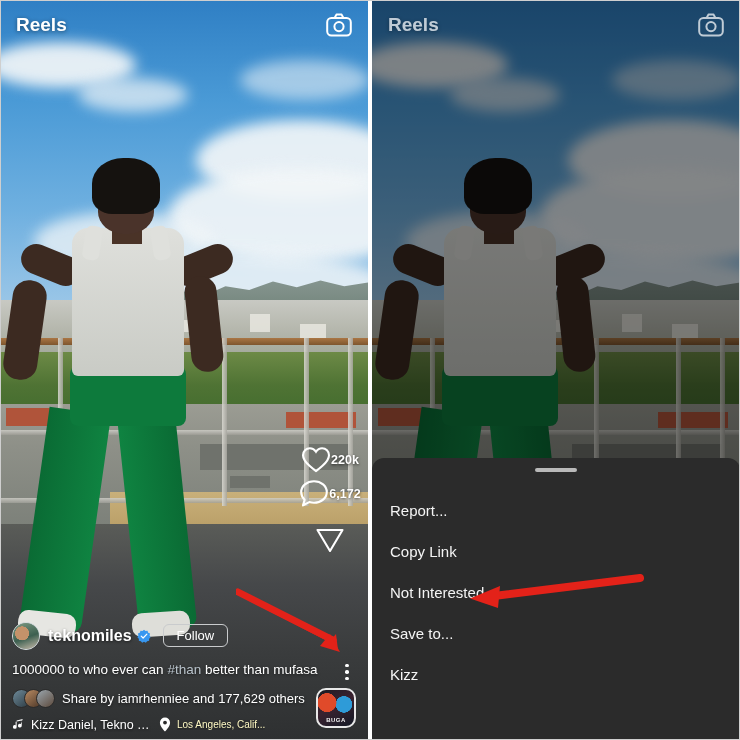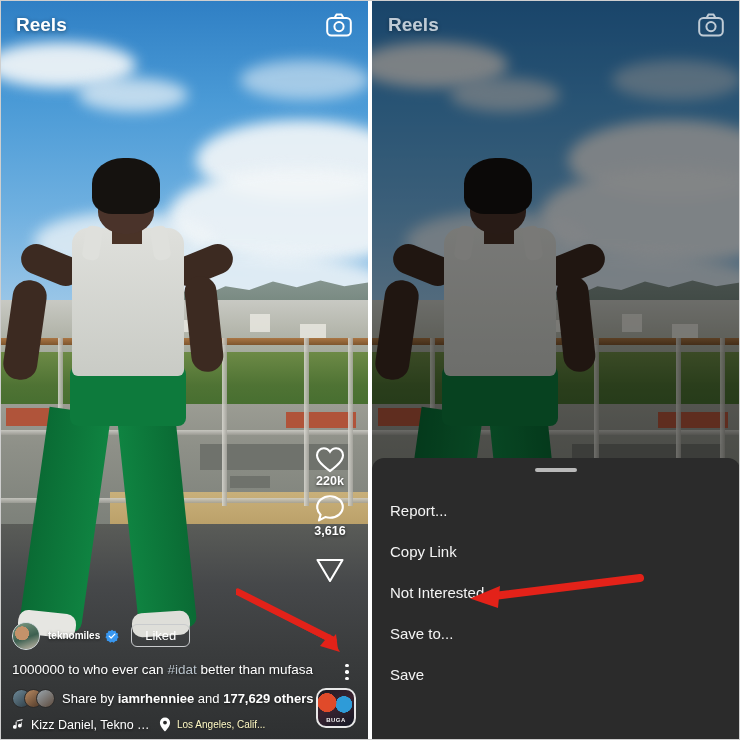--- a/index.html
+++ b/index.html
@@ -100,34 +100,34 @@
   
   .topbar { position:absolute; left:0; right:0; top:0; height:50px;
     display:flex; align-items:center; justify-content:space-between; padding:0 16px; }
   .reels-title { color:#fff; font-size:19px; font-weight:bold;
     text-shadow:0 1px 4px rgba(0,0,0,.45); }
   .cam-icon svg { display:block; }
 
   
   .actions { position:absolute; right:10px; top:446px; width:56px;
     display:flex; flex-direction:column; align-items:center; }
-  .act { display:flex; flex-direction:column; align-items:center; margin-bottom:6px; }
+  .act { display:flex; flex-direction:row; align-items:center; margin-bottom:6px; }
   .act .cnt { color:#fff; font-size:12.5px; font-weight:bold; margin-top:1px;
     text-shadow:0 1px 3px rgba(0,0,0,.65); }
   .send-wrap { margin-top:12px; }
 
   
   .bottom { position:absolute; left:0; right:0; bottom:0; padding:0 12px 8px 12px; }
   .userrow { display:flex; align-items:center; height:34px; margin-bottom:8px; }
   .avatar { width:28px; height:28px; border-radius:50%; flex:none; overflow:hidden;
     background:#8ea0a6; position:relative; border:1.5px solid #d9dfe0; }
   .avatar .av1 { position:absolute; inset:0; background:
       radial-gradient(circle at 35% 40%, #c4926a 0 30%, transparent 31%),
       linear-gradient(160deg,#7f9c84 0%, #3c5f50 55%, #cdbfae 100%); }
-  .uname { color:#fff; font-size:10px; font-weight:bold; margin-left:8px;
+  .uname { color:#fff; font-size:16px; font-weight:bold; margin-left:8px;
     text-shadow:0 1px 3px rgba(0,0,0,.6); }
   .verified { width:14px; height:14px; margin-left:5px; flex:none; }
   .follow-btn { margin-left:12px; color:#fff; font-size:13px;
     border:1px solid #c9cbcd; border-radius:6px; padding:3px 13px; background:transparent; }
 
   .caption-row { display:flex; align-items:flex-start; justify-content:space-between; }
   .caption { color:#fff; font-size:13.5px; line-height:1.3; flex:1;
     text-shadow:0 1px 3px rgba(0,0,0,.6); white-space:nowrap; overflow:hidden; }
   .caption .tag { color:#b9c3cb; }
   .dots { width:18px; display:flex; flex-direction:column; align-items:center;
@@ -135,21 +135,21 @@
   .dots i { width:3.5px; height:3.5px; background:#fff; border-radius:50%; display:block; }
 
   .liked-row { display:flex; align-items:center; margin-top:9px; }
   .mini-stack { display:flex; flex:none; margin-right:7px; }
   .mini { width:19px; height:19px; border-radius:50%; border:1.5px solid #2b2b2b; margin-left:-7px; }
   .mini:first-child { margin-left:0; }
   .m1 { background:linear-gradient(140deg,#6e8a99,#2c3a42); }
   .m2 { background:linear-gradient(140deg,#b98b63,#4a3526); }
   .m3 { background:linear-gradient(140deg,#9aa6ae,#5d4a3c); }
   .liked-txt { color:#fff; font-size:13px; text-shadow:0 1px 3px rgba(0,0,0,.6); }
-  .liked-txt b { font-weight:bold; }
+  .liked-txt b { font-weight:normal; }
 
   .audio-row { display:flex; align-items:center; margin-top:9px; }
   .note-icon { flex:none; margin-right:6px; }
   .audio-txt { color:#fff; font-size:12.5px; white-space:nowrap; overflow:hidden;
     text-overflow:ellipsis; max-width:120px; text-shadow:0 1px 3px rgba(0,0,0,.6); }
   .pin-icon { flex:none; margin:0 6px 0 8px; }
   .loc-txt { color:#fef9c3; font-size:10px; white-space:nowrap; overflow:hidden;
     text-shadow:0 1px 3px rgba(0,0,0,.6); }
   .album { position:absolute; right:12px; bottom:12px; width:40px; height:40px;
     border-radius:10px; border:2px solid #e8e8e8; overflow:hidden;
@@ -257,44 +257,44 @@
       <div class="act">
         <svg width="30" height="27" viewBox="0 0 30 27">
           <path d="M15 25 C15 25 2 16.5 2 9.2 C2 5.2 5.1 2.2 8.9 2.2 C11.4 2.2 13.6 3.6 15 5.8 C16.4 3.6 18.6 2.2 21.1 2.2 C24.9 2.2 28 5.2 28 9.2 C28 16.5 15 25 15 25 Z" fill="none" stroke="#fff" stroke-width="2.1"></path>
         </svg>
         <span class="cnt">220k</span>
       </div>
       <div class="act">
         <svg width="30" height="29" viewBox="0 0 30 29">
           <path d="M15 2.2 C22.2 2.2 27.8 7 27.8 13 C27.8 19 22.2 23.8 15 23.8 C13.3 23.8 11.7 23.5 10.2 23.1 L4 26.4 L5.6 20.7 C3.5 18.7 2.2 16 2.2 13 C2.2 7 7.8 2.2 15 2.2 Z" fill="none" stroke="#fff" stroke-width="2.1" stroke-linejoin="round"></path>
         </svg>
-        <span class="cnt">3,616</span>
+        <span class="cnt">6,172</span>
       </div>
       <div class="act send-wrap">
         <svg width="30" height="28" viewBox="0 0 30 28">
           <path d="M2.5 4 L27.5 4 L15 25 Z" fill="none" stroke="#fff" stroke-width="2.1" stroke-linejoin="round"></path>
         </svg>
       </div>
     </div>
 
     <div class="bottom">
       <div class="userrow">
         <div class="avatar">
             <div class="av1"></div>
           </div>
         <div class="uname">teknomiles</div>
         <svg class="verified" viewBox="0 0 24 24">
           <path d="M12 1.2 14.6 3.6 18 3.1 19.2 6.4 22.4 7.9 21.6 11.3 23.3 14.3 20.9 16.8 20.8 20.3 17.4 21 15.1 23.6 12 22 8.9 23.6 6.6 21 3.2 20.3 3.1 16.8 0.7 14.3 2.4 11.3 1.6 7.9 4.8 6.4 6 3.1 9.4 3.6 Z" fill="#3897f0"></path>
           <path d="M7.2 12.2 L10.5 15.4 L16.9 8.9" fill="none" stroke="#fff" stroke-width="2.1" stroke-linecap="round" stroke-linejoin="round"></path>
         </svg>
-        <div class="follow-btn">Liked</div>
+        <div class="follow-btn">Follow</div>
       </div>
 
       <div class="caption-row">
-        <div class="caption"><span>1000000 to who ever can </span><span class="tag">#idat</span><span> better than mufasa</span></div>
+        <div class="caption"><span>1000000 to who ever can </span><span class="tag">#than</span><span> better than mufasa</span></div>
         <div class="dots">
             <i></i>
             <i></i>
             <i></i>
           </div>
       </div>
 
       <div class="liked-row">
         <div class="mini-stack">
           <div class="mini m1"></div>
@@ -393,21 +393,21 @@
       </div>
     </div>
 
     <div class="sheet">
       <div class="handle"></div>
       <div class="menu">
         <div class="menu-item">Report...</div>
         <div class="menu-item">Copy Link</div>
         <div class="menu-item">Not Interested</div>
         <div class="menu-item">Save to...</div>
-        <div class="menu-item">Save</div>
+        <div class="menu-item">Kizz</div>
       </div>
     </div>
 
     <svg class="arrow" style="left:92px; top:572px; width:180px; height:42px;" viewBox="0 0 180 42">
       <path d="M176 6 L30 24" stroke="#e32219" stroke-width="8" stroke-linecap="round"></path>
       <path d="M6 26.5 L36 14 L34 36 Z" fill="#e32219"></path>
     </svg>
   </div>
 
 

